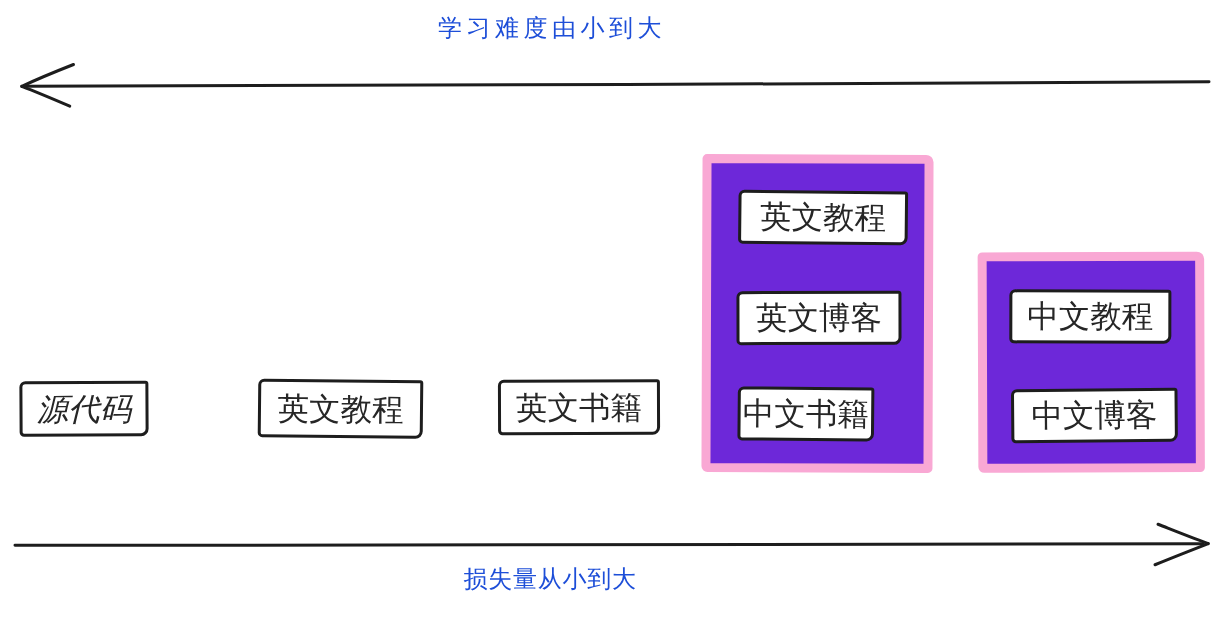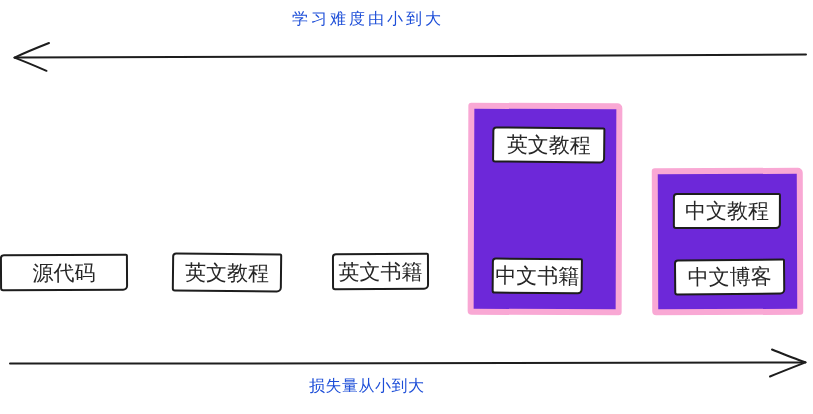--- a/index.html
+++ b/index.html
@@ -58,23 +58,23 @@
     box-sizing: border-box;
   }
   .group {
     position: absolute;
     border: 6px solid #f9a8d4;
     border-radius: 3px 5px 3px 4px;
     background: #6d28d9;
     box-sizing: border-box;
   }
   
-  .node.n-source   { left: 0;  top: 254px; width: 128px; height: 37px; transform: rotate(-0.3deg); }
+  .node.n-source   { left: 13px;  top: 254px; width: 86px; height: 37px; transform: rotate(-0.3deg); font-style: italic; }
   .node.n-docs     { left: 172px; top: 253px; width: 110px; height: 39px; transform: rotate(0.6deg); }
-  .node.n-enbooks  { left: 332px; top: 253px; width: 97px; height: 37px; transform: rotate(-0.2deg); }
+  .node.n-enbooks  { left: 332px; top: 253px; width: 108px; height: 37px; transform: rotate(-0.2deg); }
   
   .group.g-mid     { left: 468px; top: 103px; width: 154px; height: 212px; transform: rotate(0.2deg); }
   .group.g-mid .node.i-0 { left: 18px; top: 18px;  width: 113px; height: 36px; transform: rotate(0.4deg); }
   .group.g-mid .node.i-1 { left: 17px; top: 85px;  width: 110px; height: 36px; transform: rotate(-0.3deg); }
   .group.g-mid .node.i-2 { left: 18px; top: 149px; width: 91px; height: 36px; transform: rotate(0.3deg); }
   
   .group.g-right   { left: 652px; top: 168px; width: 151px; height: 147px; transform: rotate(-0.2deg); }
   .group.g-right .node.i-0 { left: 15px; top: 19px; width: 108px; height: 36px; transform: rotate(0.3deg); }
   .group.g-right .node.i-1 { left: 16px; top: 85px; width: 111px; height: 36px; transform: rotate(-0.3deg); }
 </style>
@@ -107,20 +107,23 @@
     <span>英文教程</span>
   </div>
   <div class="node n-enbooks">
     <span>英文书籍</span>
   </div>
 
   <div class="group g-mid">
     <div class="node i-0">
       <span>英文教程</span>
     </div>
+    <div class="node i-1">
+      <span>英文博客</span>
+    </div>
     <div class="node i-2">
       <span>中文书籍</span>
     </div>
   </div>
 
   <div class="group g-right">
     <div class="node i-0">
       <span>中文教程</span>
     </div>
     <div class="node i-1">

